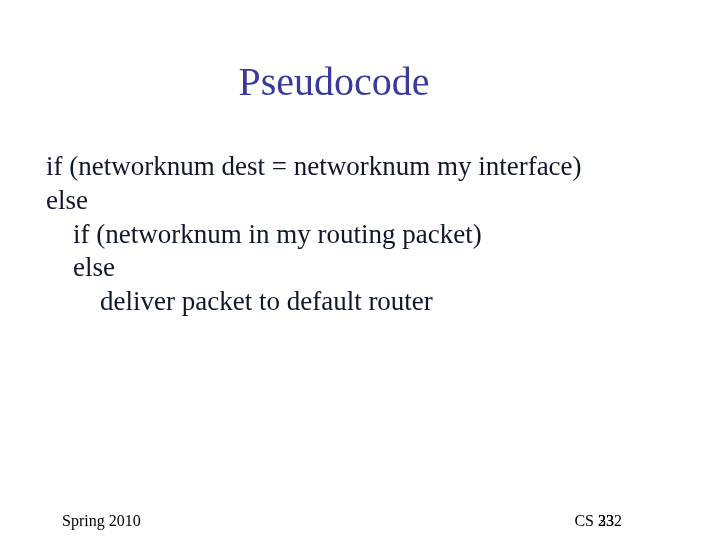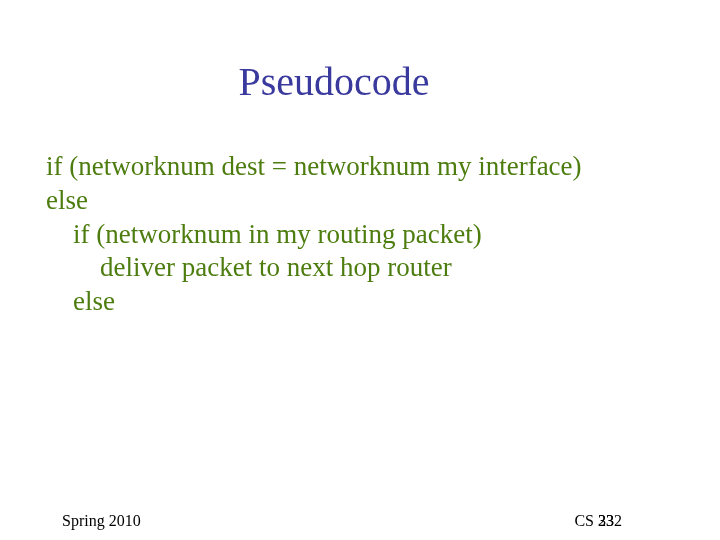--- a/index.html
+++ b/index.html
@@ -28,21 +28,21 @@
     color: #3a3a9e;
     font-weight: normal;
   }
   .body {
     position: absolute;
     top: 150px;
     left: 46px;
     width: 630px;
     font-size: 27px;
     line-height: 1.25;
-    color: #4d7c0f;
+    color: #0f172a;
   }
   .body .line { white-space: pre; }
   .footer {
     position: absolute;
     bottom: 28px;
     left: 46px;
     right: 46px;
     font-size: 16px;
     color: #000000;
   }
@@ -54,22 +54,22 @@
 <body>
 
 <div class="slide">
 
   <div class="title">Pseudocode</div>
 
   <div class="body">
     <div class="line"><span>if (networknum dest = networknum my interface)</span></div>
     <div class="line"><span>else</span></div>
     <div class="line">    <span>if (networknum in my routing packet)</span></div>
-    <div class="line">        <span>deliver packet to next hop router</span></div>
     <div class="line">    <span>else</span></div>
+    <div class="line">        <span>deliver packet to default router</span></div>
   </div>
 
   <div class="footer">
     <span class="left">Spring 2010</span>
     <span class="center">CS 332</span>
     <span class="right">23</span>
   </div>
 
 </div>
 

